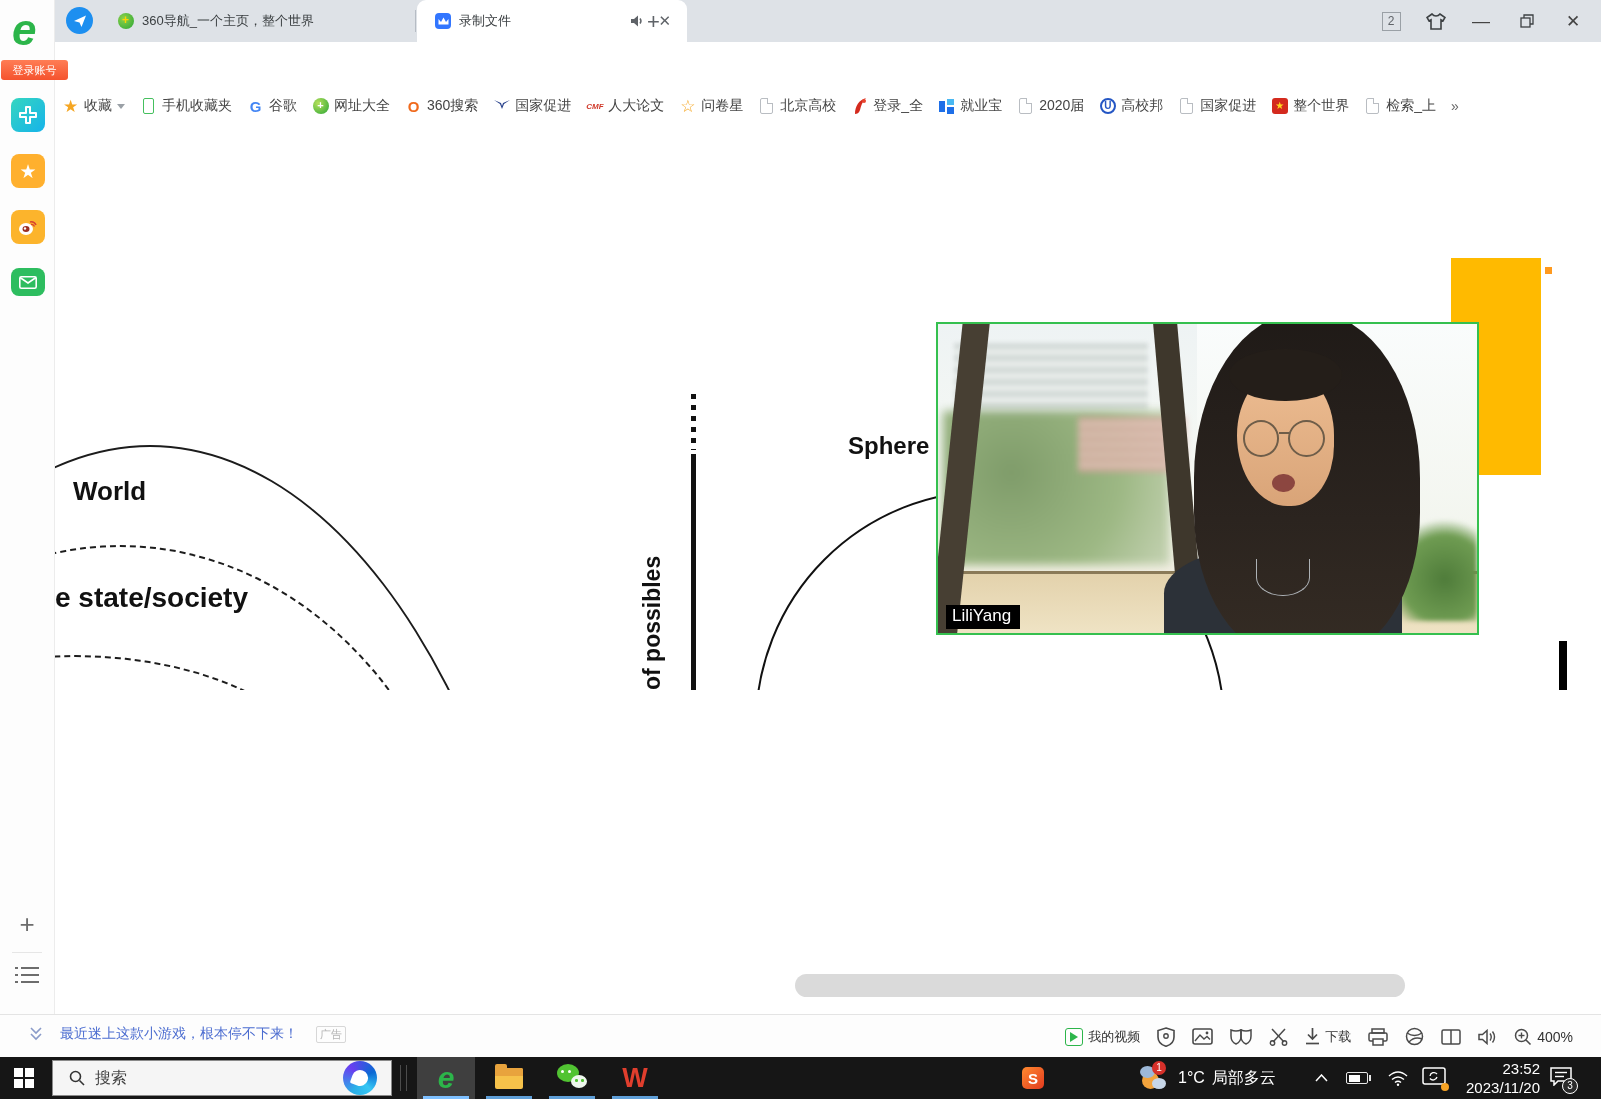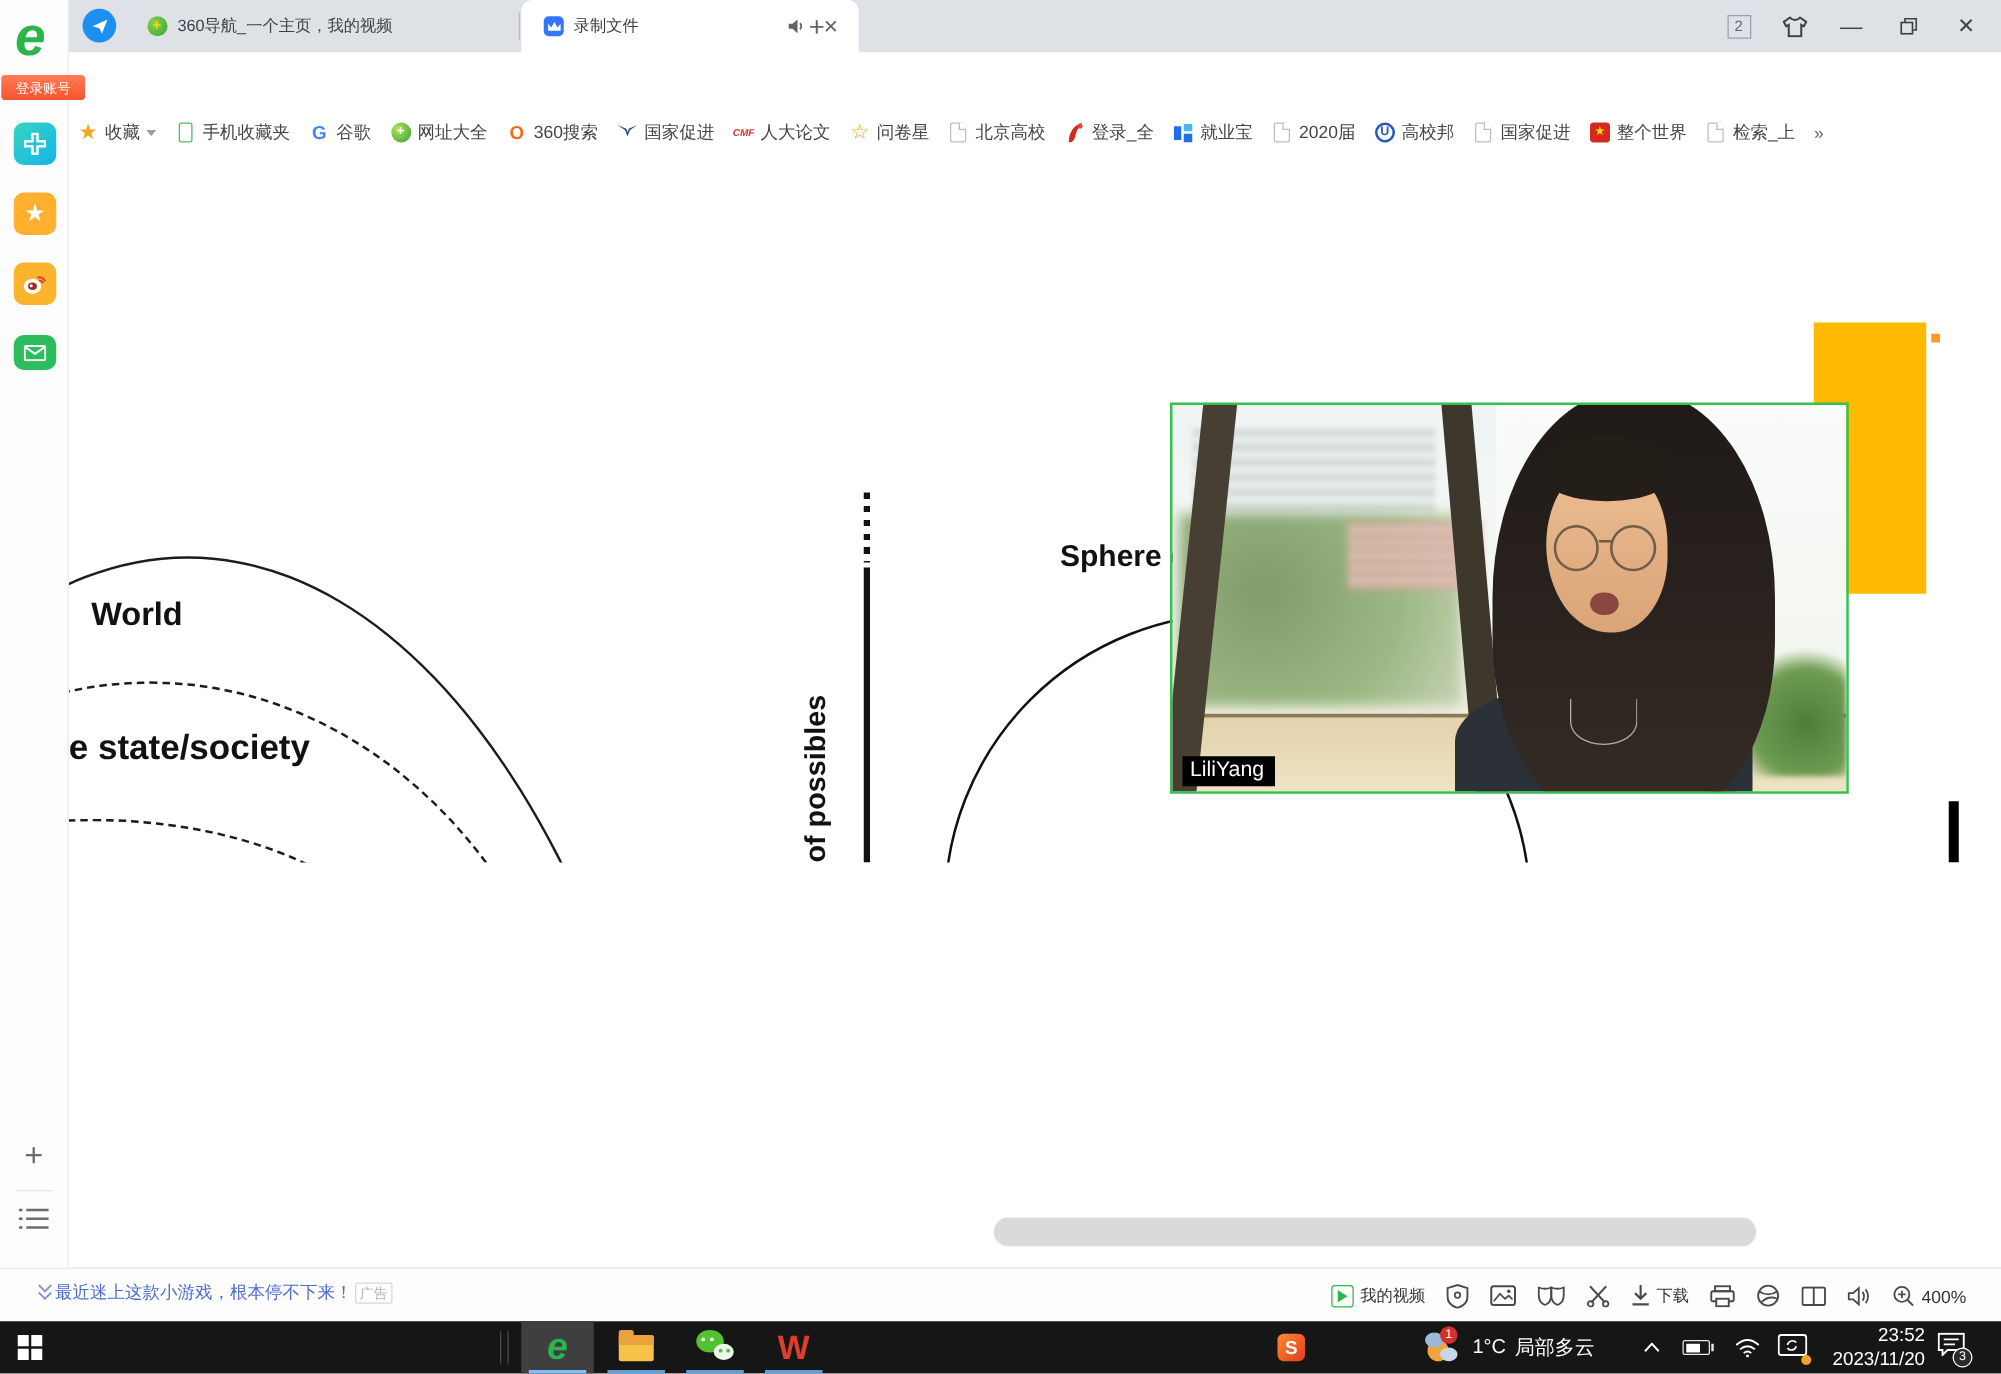--- a/index.html
+++ b/index.html
@@ -45,21 +45,21 @@
   #frame { position:absolute; left:55px; top:124px; width:1546px; height:566px; overflow:hidden; background:#fff; }
   .ellipse { position:absolute; border-radius:50%; }
   .slide-txt { position:absolute; color:#111; white-space:nowrap; }
   #webcam { position:absolute; left:936px; top:322px; width:543px; height:313px; border:2px solid #35c04f; overflow:hidden; background:linear-gradient(180deg,#eef3f4,#f7f9f3 55%,#efe7d6); z-index:8; }
   .cam-layer { position:absolute; }
   #nametag { position:absolute; left:8px; bottom:4px; background:#000; color:#fff; font-size:17px; padding:1px 9px 3px 6px; z-index:9; }
   #scrubber { position:absolute; left:795px; top:974px; width:610px; height:23px; border-radius:12px; background:#dadada; }
 
   
   #statusbar { position:absolute; left:0; top:1014px; width:1601px; height:43px; background:#fdfdfd; border-top:1px solid #e4e4e4; }
-  #promo { position:absolute; left:30px; top:10px; display:flex; align-items:center; gap:2px; font-size:14px; color:#4b6cd0; }
+  #promo { position:absolute; left:30px; top:10px; display:flex; align-items:center; gap:18px; font-size:14px; color:#4b6cd0; }
   #ad-tag { font-size:11px; color:#b5b5b5; border:1px solid #d7d7d7; padding:0 3px; border-radius:2px; }
   #status-tools { position:absolute; right:28px; top:0; height:43px; display:flex; align-items:center; gap:17px; color:#4a4a4a; }
   .st-lab { font-size:13px; color:#333; }
   .st { display:flex; align-items:center; gap:5px; }
 
   
   #taskbar { position:absolute; left:0; top:1057px; width:1601px; height:42px; background:#161616; color:#fff; }
   #tb-search { position:absolute; left:52px; top:3px; width:340px; height:36px; background:#f5f5f5; border:1px solid #8a8a8a; display:flex; align-items:center; }
   .slot { position:absolute; top:0; width:58px; height:42px; display:flex; align-items:center; justify-content:center; }
   .underline { position:absolute; bottom:0; left:6px; right:6px; height:3px; background:#5f9fd8; }
@@ -77,21 +77,21 @@
   <div id="tabbar">
     <div class="plane-btn">
       <svg width="14" height="14" viewBox="0 0 14 14">
           <path d="M1 7 L13 1.5 L8.5 13 L6.5 8.5 Z" fill="#fff"></path>
         </svg>
     </div>
     <div class="tab tab-inactive" style="left:45px; width:312px; padding-left:18px;">
       <div class="navicon16" style="background:radial-gradient(circle at 35% 35%, #8dd24a, #2aa636); position:relative; margin-right:8px;">
         <span style="position:absolute; left:4px; top:0px; color:#ffd400; font-size:12px; font-weight:bold;">+</span>
       </div>
-      <span class="tab-label" style="max-width:240px;">360导航_一个主页，我的视频</span>
+      <span class="tab-label" style="max-width:240px;">360导航_一个主页，整个世界</span>
     </div>
     <div class="tab-divider" style="left:360px;"></div>
     <div class="tab tab-active" style="left:362px; width:270px; padding-left:18px;">
       <div style="width:16px; height:16px; border-radius:4px; background:#3276ff; margin-right:8px; display:flex; align-items:center; justify-content:center;">
         <svg width="11" height="8" viewBox="0 0 11 8">
             <path d="M0.5 7.5 L0.5 2 L3 5 L5.5 0.5 L8 5 L10.5 2 L10.5 7.5 Z" fill="#fff"></path>
           </svg>
       </div>
       <span class="tab-label" style="max-width:160px;font-family:Liberation Mono, monospace;">录制文件</span>
       <svg width="15" height="14" viewBox="0 0 15 14" style="position:absolute; right:42px;">
@@ -469,20 +469,30 @@
 
   <div id="taskbar">
     <div class="slot" style="left:0; width:48px;">
       <svg width="20" height="20" viewBox="0 0 20 20">
           <rect x="0" y="0" width="9" height="9" fill="#fff"></rect>
           <rect x="11" y="0" width="9" height="9" fill="#fff"></rect>
           <rect x="0" y="11" width="9" height="9" fill="#fff"></rect>
           <rect x="11" y="11" width="9" height="9" fill="#fff"></rect>
         </svg>
     </div>
+    <div id="tb-search">
+      <svg width="16" height="16" viewBox="0 0 16 16" style="margin:0 10px 0 16px;">
+          <circle cx="6.5" cy="6.5" r="5" fill="none" stroke="#333" stroke-width="1.6"></circle>
+          <line x1="10.5" y1="10.5" x2="15" y2="15" stroke="#333" stroke-width="1.6"></line>
+        </svg>
+      <span style="font-size:16px; color:#444; flex:1;">搜索</span>
+      <span style="width:34px; height:34px; border-radius:50%; margin-right:14px; background:conic-gradient(from 210deg,#2bafe8,#6a3ef0 30%,#0b69d4 60%,#35c6f4 80%,#2bafe8); position:relative; flex:none;">
+        <span style="position:absolute; left:9px; top:9px; width:16px; height:16px; border-radius:50% 50% 50% 10%; background:#fff; transform:rotate(20deg);"></span>
+      </span>
+    </div>
     <div class="vline" style="left:400px;"></div>
     <div class="vline" style="left:406px;"></div>
 
     <div class="slot" style="left:417px; background:#3f3f3f;">
       <span style="font-size:30px; font-weight:bold; font-style:italic; color:#2cb54a; line-height:30px;">e</span>
       <span class="underline" style="background:#7ec0ff;"></span>
     </div>
     <div class="slot" style="left:480px;">
       <span class="folder-ic"></span>
       <span class="underline"></span>

